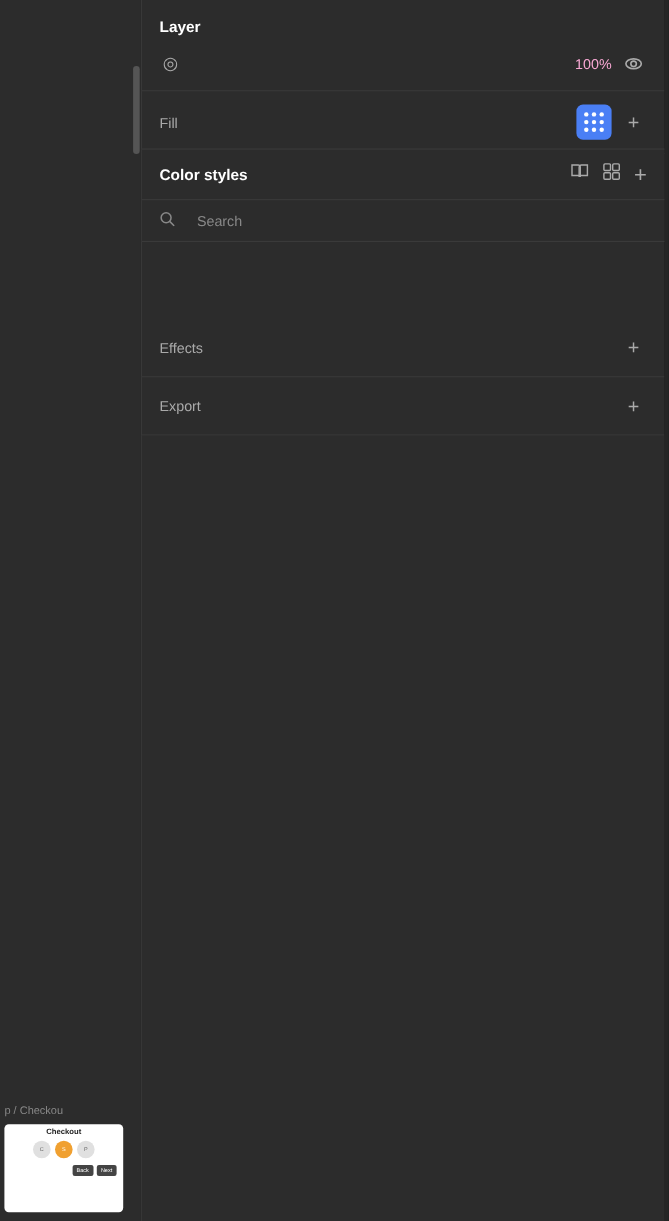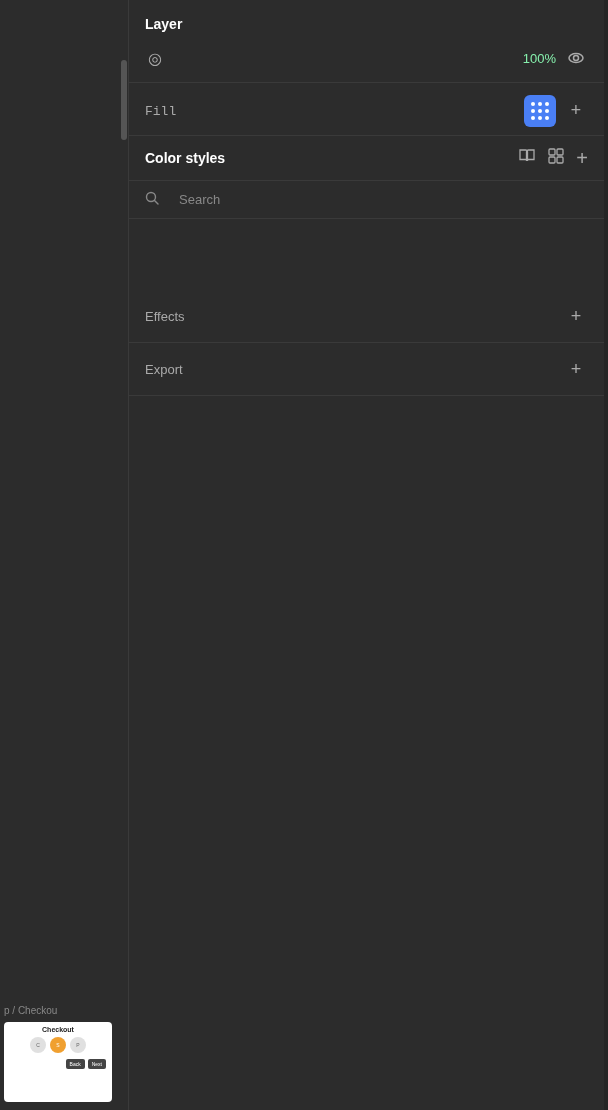--- a/index.html
+++ b/index.html
@@ -171,21 +171,21 @@
       color: #ffffff;
       font-size: 13px;
     }
 
     .chevron-icon {
       color: #aaa;
       font-size: 10px;
     }
 
     .opacity-value {
-      color: #86efac;
+      color: #f9a8d4;
       font-size: 13px;
       margin-left: auto;
     }
 
     .eye-icon {
       width: 24px;
       height: 24px;
       display: flex;
       align-items: center;
       justify-content: center;
@@ -199,21 +199,20 @@
       padding: 12px 16px;
       border-bottom: 1px solid #3a3a3a;
       position: relative;
     }
 
     .fill-header {
       display: flex;
       align-items: center;
       justify-content: space-between;
       margin-bottom: 0;
-      font-family: Liberation Mono, monospace;
     }
 
     .fill-title {
       color: #aaa;
       font-size: 13px;
       font-weight: 500;
     }
 
     .fill-header-right {
       display: flex;

